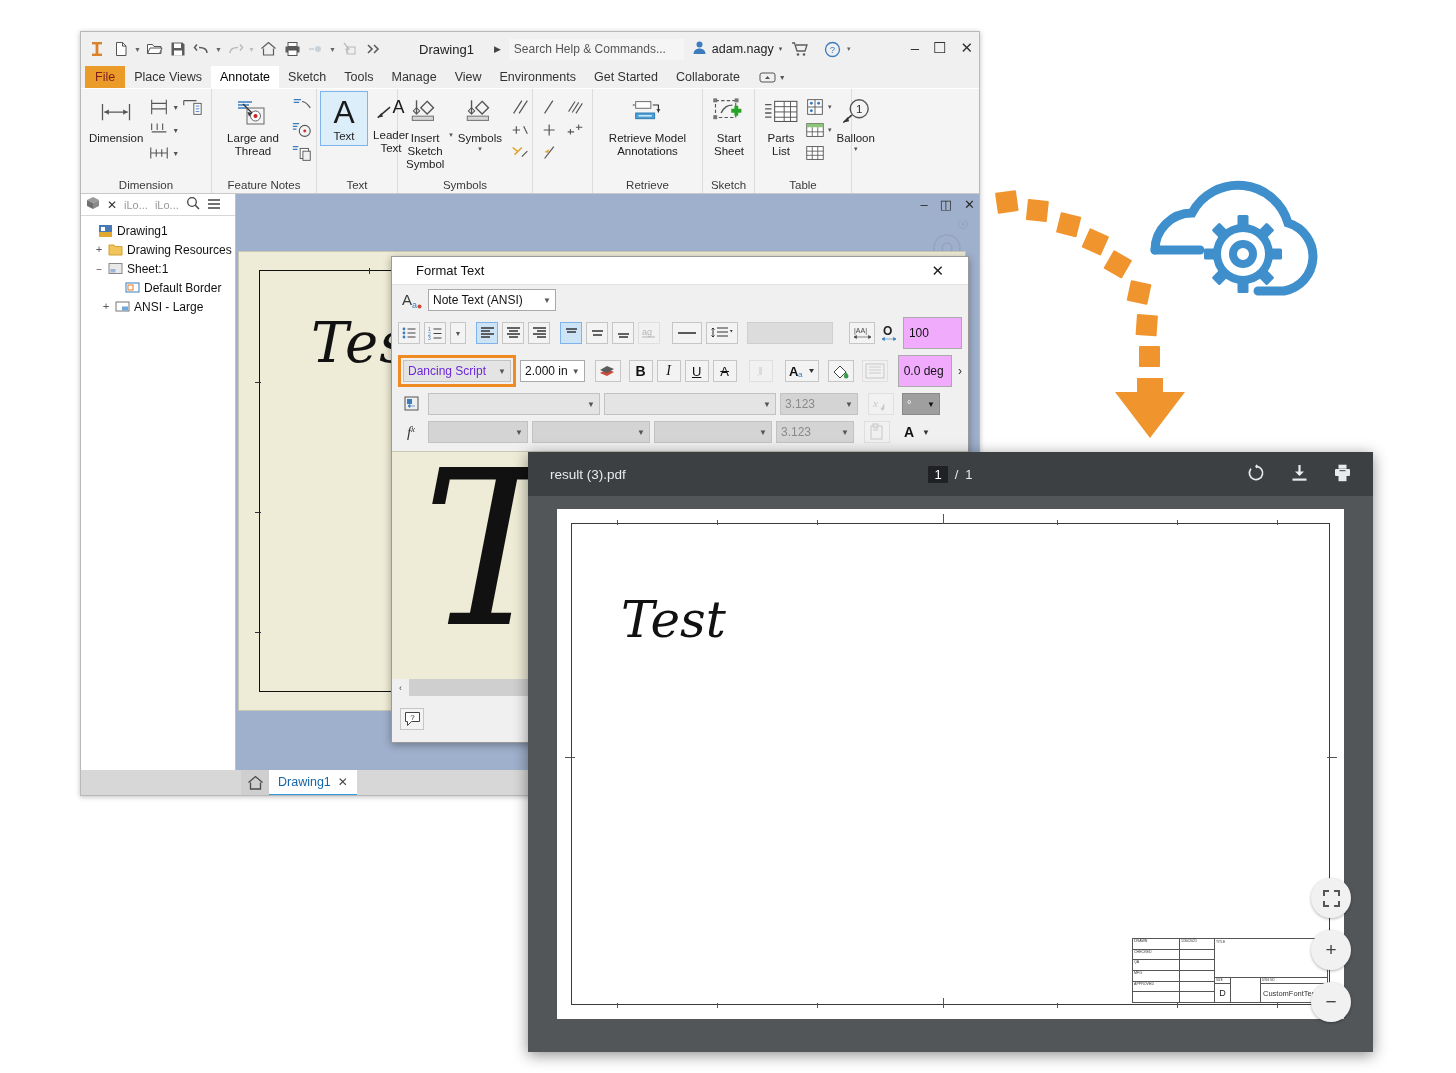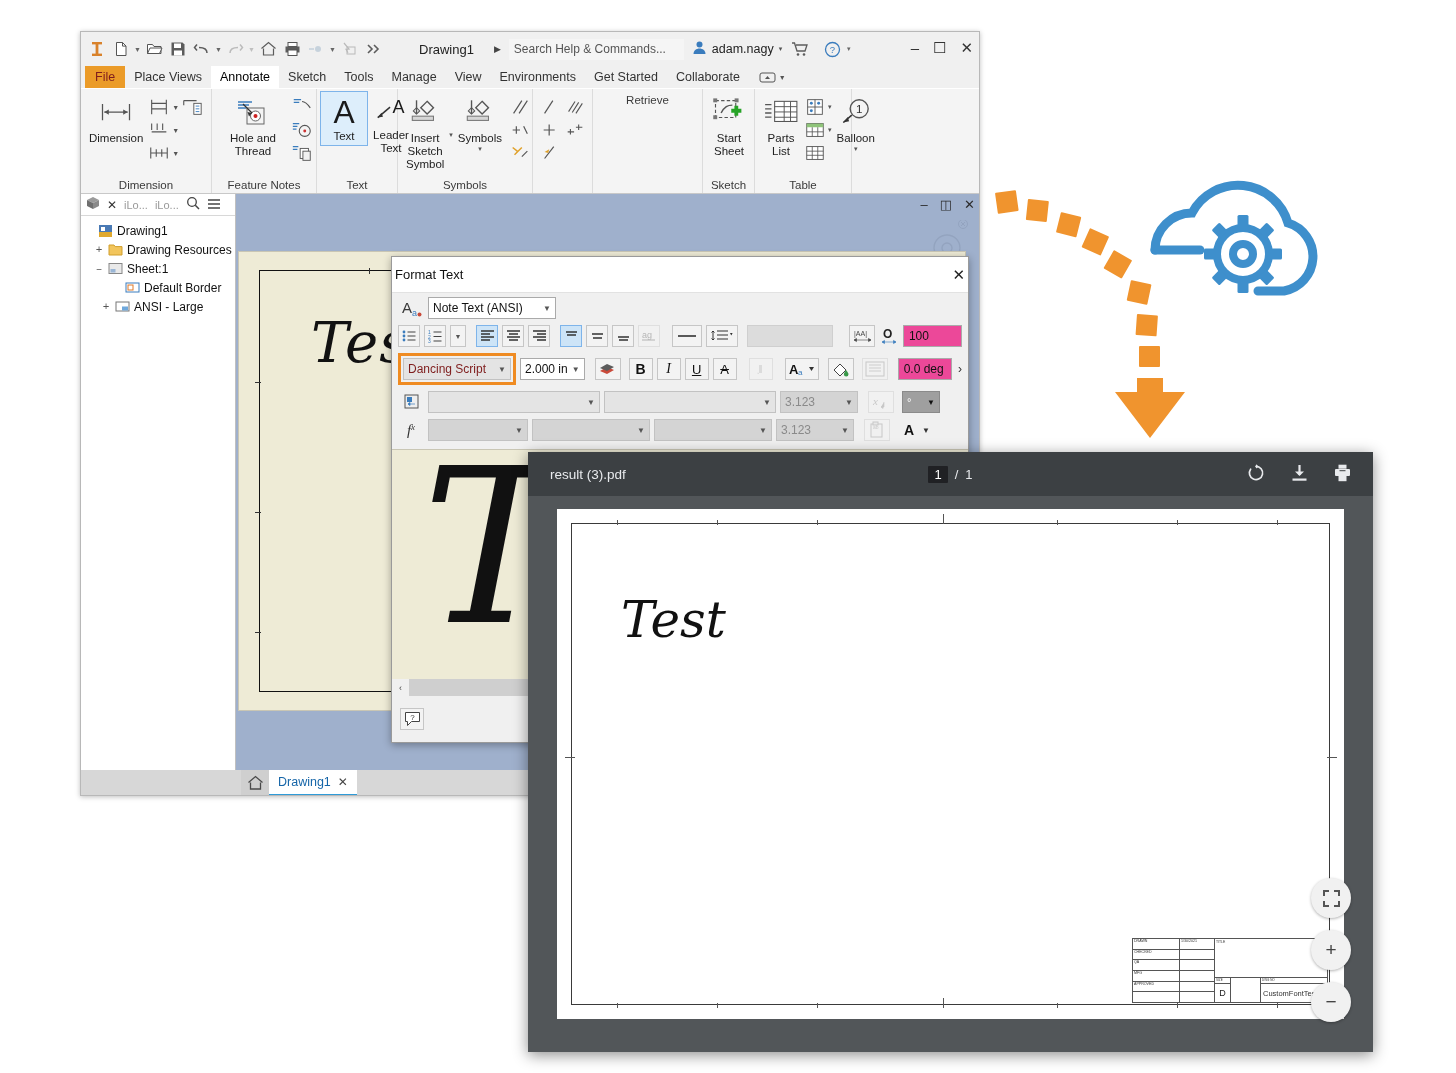--- a/index.html
+++ b/index.html
@@ -107,39 +107,39 @@
   .doc-tab { height:26px; background:#fff; border-bottom:2px solid #2f9bd8;
      display:flex; align-items:center; gap:7px; padding:0 9px; font-size:12.5px; color:#1565a8;}
   .doc-tab .x { color:#444; font-size:12px;}
 
   
   #fmtdlg {
     position:absolute; left:391px; top:256px; width:578px; height:487px;
     background:#f0f0f0; border:1px solid #9a9a9a; box-shadow:0 2px 8px rgba(0,0,0,.32);
     display:flex; flex-direction:column; z-index:20;
   }
-  .fd-title { height:36px; background:#fff; display:flex; align-items:center;
-     padding:0 3px; font-size:13px; color:#111; border-bottom:1px solid #e2e2e2;}
+  .fd-title { height:28px; background:#fff; display:flex; align-items:center;
+     padding:0 24px; font-size:13px; color:#111; border-bottom:1px solid #e2e2e2;}
   .fd-title .x { margin-left:auto; font-size:15px; color:#222;}
   .fd-tool { padding:4px 6px 0 6px; background:#f0f0f0;}
   .fr { display:flex; align-items:center; gap:4px; margin-bottom:6px;}
   .btn {
     height:22px; min-width:22px; border:1px solid transparent; background:transparent;
     display:flex; align-items:center; justify-content:center; cursor:default;
   }
   .btn.b { border:1px solid #c6c6c6; background:#f3f3f3;}
   .btn.on { background:#cde4f7; border:1px solid #7eb4ea;}
   .btn.dis { opacity:.38;}
   .combo { height:22px; border:1px solid #aaa; background:#fff; display:flex;
      align-items:center; padding:0 4px; font-size:12px; color:#111;}
   .combo .cv { flex:1; overflow:hidden; white-space:nowrap;}
   .combo .ch { font-size:8px; color:#555; margin-left:4px;}
   .combo.gray { background:#e4e4e4; border:1px solid #c2c2c2; color:#8a8a8a;}
   .combo.grayer { background:#d4d4d4; border:1px solid #c2c2c2; color:#8a8a8a;}
-  .fld { height:22px; border:1px solid #aaa; background:#ec4899; font-size:12px;
+  .fld { height:32px; border:1px solid #aaa; background:#f0abfc; font-size:12px;
      color:#111; display:flex; align-items:center; padding:0 5px;}
   .fontbox-hl { border:3px solid #ef8b22; padding:2px; display:inline-flex;}
   .graybar { height:22px; width:88px; background:#dcdcdc; border:1px solid #cfcfcf;}
   .fd-edit { flex:1; background:#eeebd6; position:relative; margin:2px 0 0 0;
      border-top:1px solid #c9c6b4; overflow:hidden;}
   .big-t { position:absolute; left:30px; top:-10px; font-size:215px; color:#111;
      font-family:"DejaVu Serif", serif; font-style:italic; line-height:1;}
   .fd-hscroll { height:17px; background:#cfcfcf; display:flex; align-items:center;}
   .fd-hscroll .arrow { width:17px; height:17px; background:#f0f0f0; display:flex;
      align-items:center; justify-content:center; font-size:9px; color:#444;}
@@ -371,21 +371,21 @@
       <div class="rgroup-body">
         <div class="bigbtn">
           <svg class="icoL" viewBox="0 0 36 30">
               <path d="M3 4h14M3 7h11M3 10h8" stroke="#3a7cbd" stroke-width="1.6"></path>
               <rect x="12" y="10" width="17" height="16" fill="#f4f4f4" stroke="#666"></rect>
               <circle cx="20.5" cy="18" r="5" fill="#fff" stroke="#666"></circle>
               <circle cx="20.5" cy="18" r="2" fill="#cc2222"></circle>
               <path d="M8 6l9 9" stroke="#333" stroke-width="1.3"></path>
               <path d="M17 15l-4.5-1 1.5 4.5z" fill="#333"></path>
             </svg>
-          <div class="lbl">Hole and Thread</div>
+          <div class="lbl">Large and Thread</div>
         </div>
         <div class="smallcol">
           <svg class="icoS" viewBox="0 0 24 24">
               <path d="M3 4h8M3 7h6" stroke="#3a7cbd" stroke-width="1.4"></path>
               <path d="M12 6c4 0 7 4 9 7" fill="none" stroke="#555" stroke-width="1.3"></path>
             </svg>
           <svg class="icoS" viewBox="0 0 24 24">
               <path d="M2 5h7M2 8h5M2 11h4" stroke="#3a7cbd" stroke-width="1.3"></path>
               <circle cx="15" cy="13" r="6" fill="none" stroke="#555" stroke-width="1.2"></circle>
               <circle cx="15" cy="13" r="1.6" fill="#c33"></circle>
@@ -482,20 +482,32 @@
                 <path d="M5 18L15 5" stroke="#555" stroke-width="1.3"></path>
                 <path d="M5 11l5-3-1 4z" fill="#e0a12a"></path>
               </svg>
           </div>
         </div>
       </div>
       <div class="rgroup-label"></div>
     </div>
 
     <div class="rgroup" style="width:110px">
+      <div class="rgroup-body">
+        <div class="bigbtn">
+          <svg class="icoL" viewBox="0 0 38 28">
+              <rect x="6" y="2" width="16" height="7" fill="#fff" stroke="#666"></rect>
+              <path d="M5 5.5h-2M24 5.5h6v8" fill="none" stroke="#333" stroke-width="1.2"></path>
+              <path d="M30 13l-2.2-3h4.4z" fill="#333"></path>
+              <rect x="6" y="14" width="20" height="6" fill="#4a9fd8" stroke="#2d7aad"></rect>
+              <path d="M9 17h14" stroke="#fff" stroke-width="1.2"></path>
+            </svg>
+          <div class="lbl">Retrieve Model Annotations</div>
+        </div>
+      </div>
       <div class="rgroup-label">Retrieve</div>
     </div>
 
     <div class="rgroup" style="width:52px">
       <div class="rgroup-body">
         <div class="bigbtn">
           <svg class="icoL" viewBox="0 0 32 28">
               <rect x="4" y="3" width="18" height="15" fill="none" stroke="#555" stroke-dasharray="3 2"></rect>
               <rect x="2" y="1" width="3.5" height="3.5" fill="#777"></rect>
               <rect x="21" y="1" width="3.5" height="3.5" fill="#777"></rect>
@@ -779,21 +791,21 @@
             <text x="2" y="11" font-size="12" fill="#222" font-family="Liberation Sans" font-weight="bold">O</text>
             <path d="M1 15h14M1 15l2.5-1.6v3.2zM15 15l-2.5-1.6v3.2z" fill="#3a7cbd" stroke="#3a7cbd" stroke-width=".6"></path>
           </svg>
       </span>
       <div class="fld" style="width:60px">100</div>
     </div>
 
     <div class="fr">
       <div class="fontbox-hl">
         <div class="combo gray" style="width:108px">
-          <span class="cv" style="color:#7f1d1d">Dancing Script</span>
+          <span class="cv" style="color:#6d28d9">Dancing Script</span>
           <span class="ch">▼</span>
         </div>
       </div>
       <div class="combo" style="width:80px">
         <span class="cv">2.000 in</span>
         <span class="ch">▼</span>
       </div>
       <div class="btn b" style="margin-left:6px;min-width:26px">
         <svg width="20" height="15" viewBox="0 0 20 15">
             <path d="M2 9l7-4 7 3-7 4z" fill="#c94a3a"></path>

